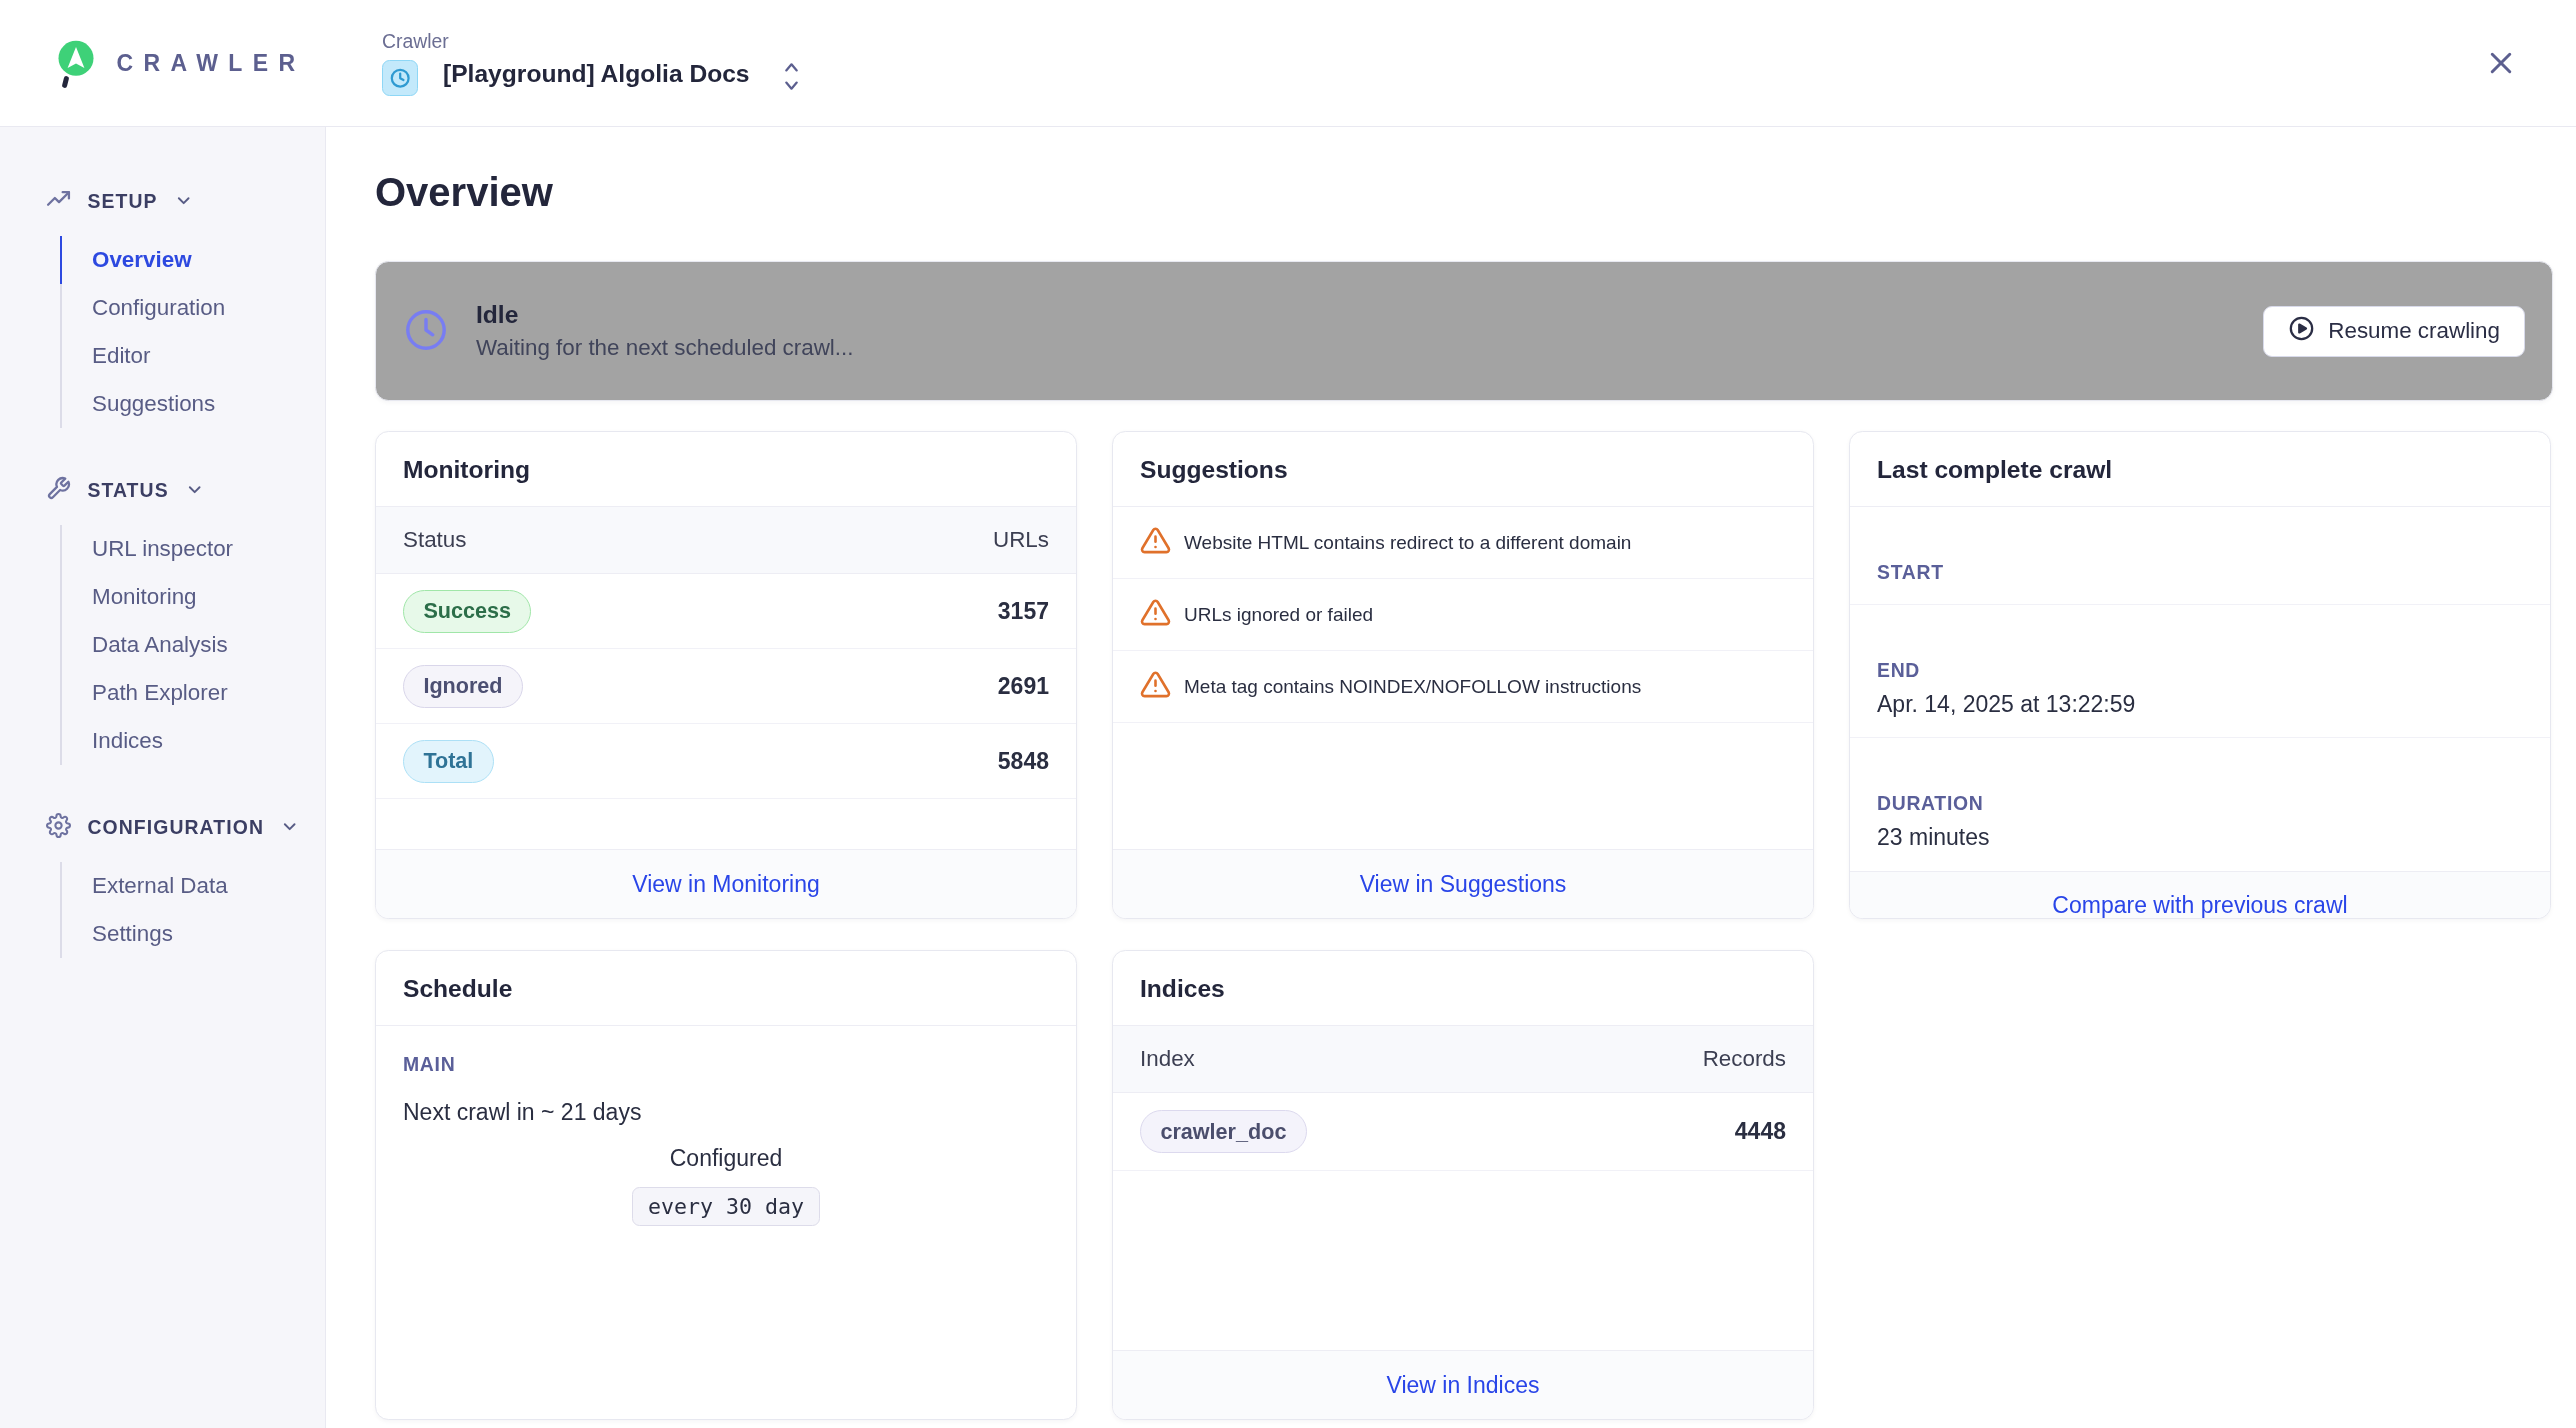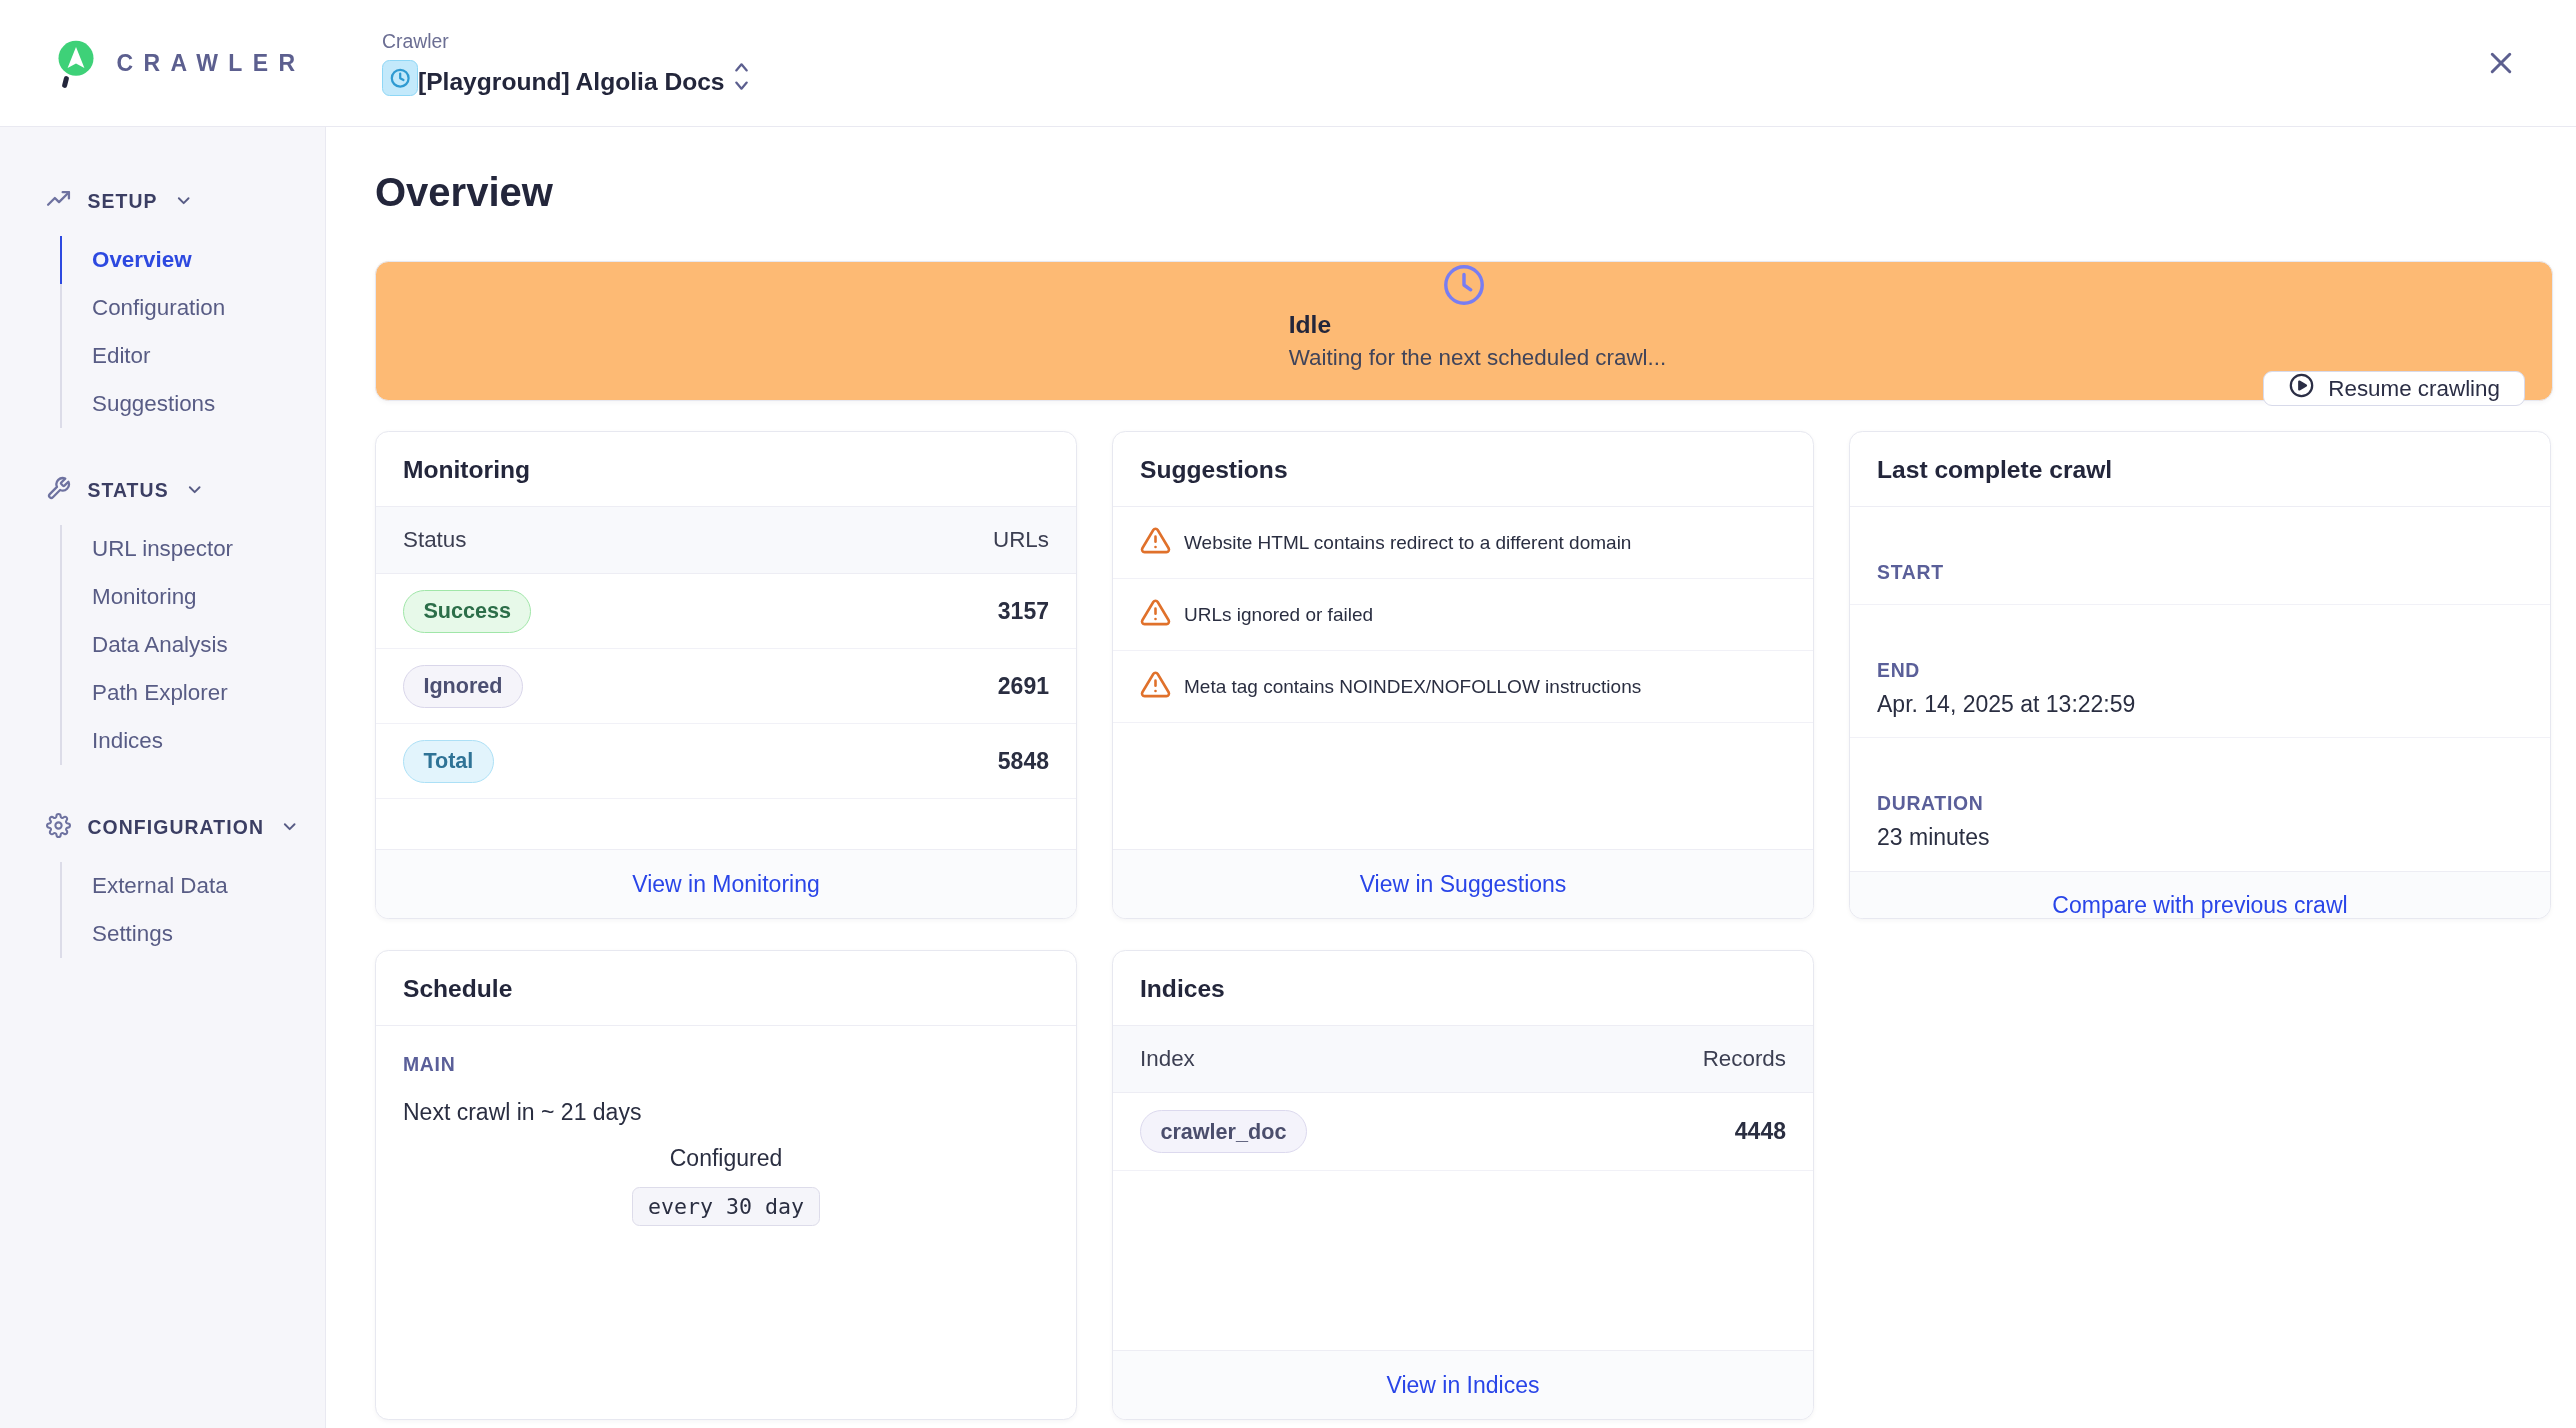--- a/index.html
+++ b/index.html
@@ -10,21 +10,21 @@
   .topbar { height:127px; background:#fff; border-bottom:1.5px solid #e9e9f1;
     display:flex; align-items:center; }
   .brand { width:326px; padding-left:55px; display:flex; align-items:center; gap:19.4px; flex-shrink:0; }
   .logo-mark { position:relative; width:42px; height:49px; }
   .logo-mark svg { display:block; }
   .logo-tail { position:absolute; left:7.5px; bottom:0; width:5.2px; height:12px;
     background:#23263b; border-radius:3px; transform:rotate(14deg); }
   .brand-name { font-size:23px; font-weight:700; letter-spacing:10.4px; color:#5c5f8f; }
   .crumbs { margin-left:56px; display:flex; flex-direction:column; gap:7.5px; }
   .crumb-label { font-size:19.4px; color:#6b6e93; }
-  .crumb-row { display:flex; align-items:flex-end; gap:0; }
+  .crumb-row { display:flex; align-items:flex-start; gap:25px; }
   .crawler-chip { width:36px; height:36px; border-radius:7.5px; background:#c3e9fb;
     border:1.5px solid #8ed7f6; display:flex; align-items:center; justify-content:center; }
   .crumb-title { font-size:24.6px; font-weight:700; color:#23263b; }
   .updown { margin-left:6px; }
   .close-btn { margin-left:auto; margin-right:54px; width:42px; height:42px;
     display:flex; align-items:center; justify-content:center; cursor:pointer; border-radius:6px; }
 
   
   .layout { display:flex; height:1301px; }
   .sidebar { width:326px; flex-shrink:0; background:#f6f6fa; border-right:1.5px solid #e9e9f1;
@@ -37,22 +37,22 @@
     padding-left:30px; font-size:22.4px; color:#585c85; cursor:pointer; }
   .nav-item.active { color:#2d49e0; font-weight:700; }
   .nav-item.active::before { content:""; position:absolute; left:-2.2px; top:0; bottom:0;
     width:2.2px; background:#2d49e0; }
 
   .main { flex:1; padding:43px 23px 0 49px; background:#fff; }
   .page-title { font-size:40px; font-weight:700; color:#23263b; margin-bottom:46px; }
 
   
   .banner { width:2178px; height:140px; border:1.5px solid #e7e8f0; border-radius:13.4px;
-    background:#fdba74; display:flex; align-items:center; padding:0 27px;
-    box-shadow:0 1.5px 4.5px rgba(35,38,59,.04);flex-direction:column; }
+    background:#a3a3a3; display:flex; align-items:center; padding:0 27px;
+    box-shadow:0 1.5px 4.5px rgba(35,38,59,.04); }
   .banner-text { margin-left:27px; }
   .banner-title { font-size:24.6px; font-weight:700; color:#23263b; }
   .banner-sub { font-size:22.4px; color:#40445a; margin-top:6px; }
   .resume-btn { margin-left:auto; height:51px; display:flex; align-items:center; gap:13.4px;
     border:1.5px solid #d8daea; border-radius:9px; background:#fff; padding:0 24px;
     font-size:22.4px; color:#2b2e45; font-family:inherit; cursor:pointer; }
 
   
   .cards-row { display:grid; grid-template-columns:repeat(3,702px); gap:35px; margin-top:30px; }
   .cards-row2 { display:grid; grid-template-columns:repeat(3,702px); gap:35px; margin-top:31px; }

